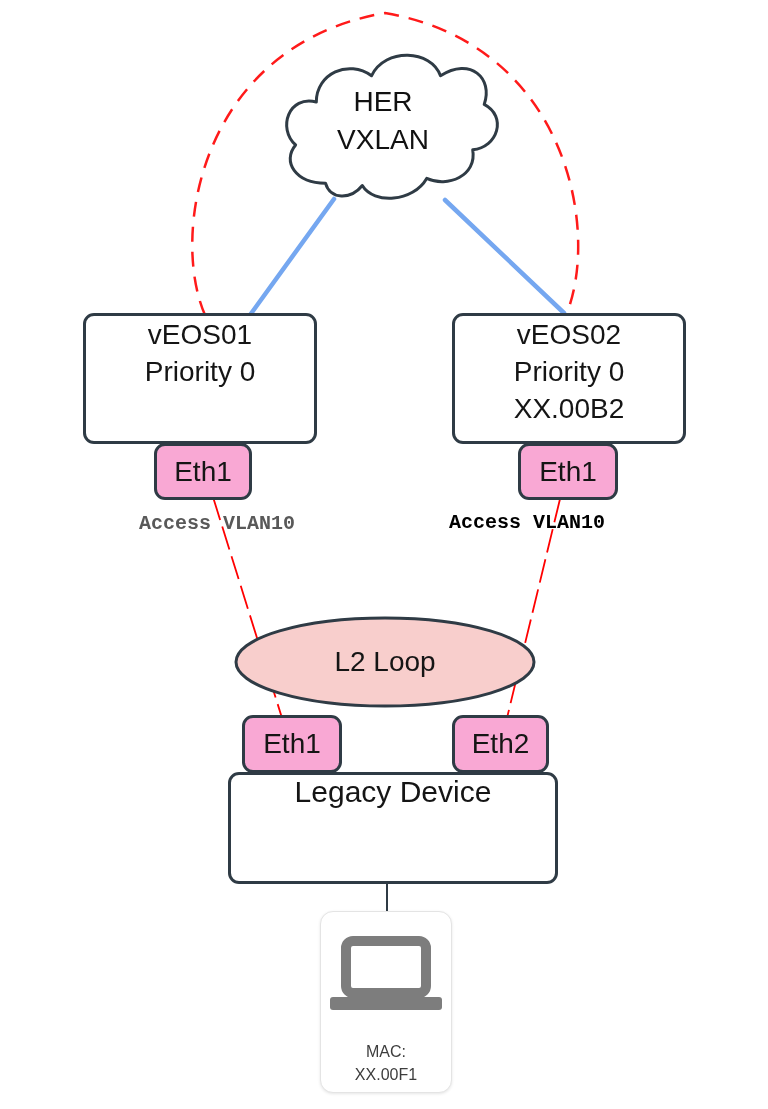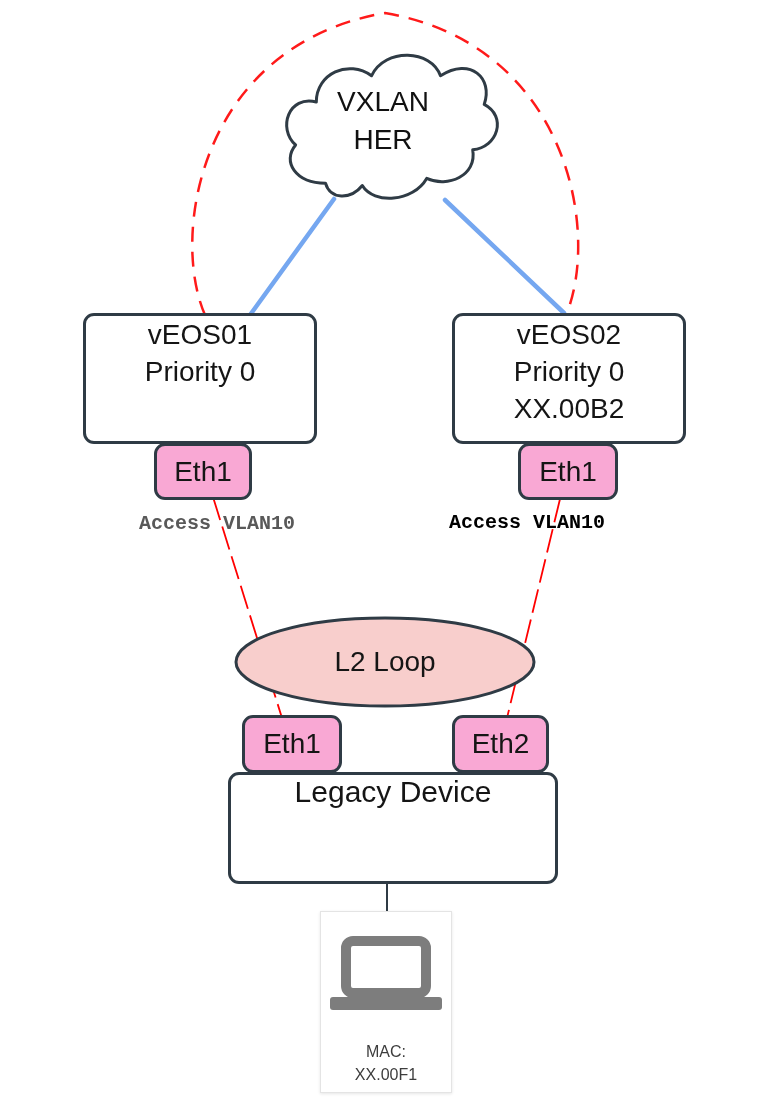--- a/index.html
+++ b/index.html
@@ -80,21 +80,21 @@
 
   #legacy-device-node {
     left: 228px; top: 772px; width: 330px; height: 112px;
     font-size: 30px;
   }
 
   #host-card {
     left: 320px; top: 911px; width: 132px; height: 182px;
     background: #ffffff;
     border: 1px solid #e4e4e4;
-    border-radius: 0;
+    border-radius: 13px;
     box-shadow: 0 1px 3px rgba(0,0,0,0.10);
     display: flex;
     flex-direction: column;
     align-items: center;
   }
   #host-card .laptop-wrap { margin-top: 24px; }
   #host-mac {
     margin-top: 24px;
     text-align: center;
     font-size: 16px;
@@ -123,22 +123,22 @@
     <g transform="translate(268,40) scale(2.30,2.386)">
       <path d="M 25 60 C 12 60 6 51 12 44 C 4 37 9 23 21 26 C 21 14 35 8 45 15
                C 51 3 71 4 75 15 C 88 7 98 16 94 27 C 104 32 100 45 89 46
                C 91 57 78 62 69 58 C 63 68 46 69 41 61 C 36 67 27 67 25 60 Z" fill="#ffffff" stroke="#2f3b45" stroke-width="3" stroke-linejoin="round" vector-effect="non-scaling-stroke"></path>
     </g>
 
     <ellipse cx="385" cy="662" rx="149" ry="44" fill="#f8cecc" stroke="#2f3b45" stroke-width="3"></ellipse>
   </svg>
 
   <div class="abs" id="cloud-label">
+    <span>HER</span>
     <span>VXLAN</span>
-    <span>HER</span>
   </div>
 
   <div class="abs node veos-node" id="veos01-node">
     <span>vEOS01</span>
     <span>Priority 0</span>
   </div>
   <div class="abs port" id="veos01-port">Eth1</div>
   <div class="abs access-label" id="access-label-left">Access VLAN10</div>
 
   <div class="abs node veos-node" id="veos02-node">

